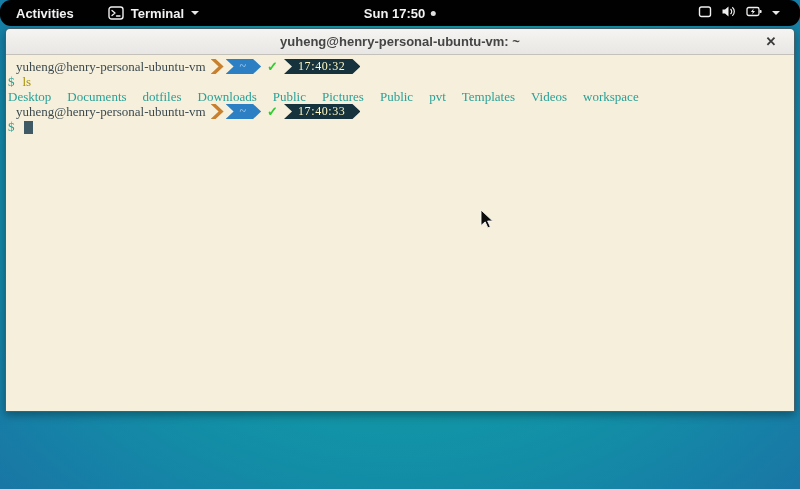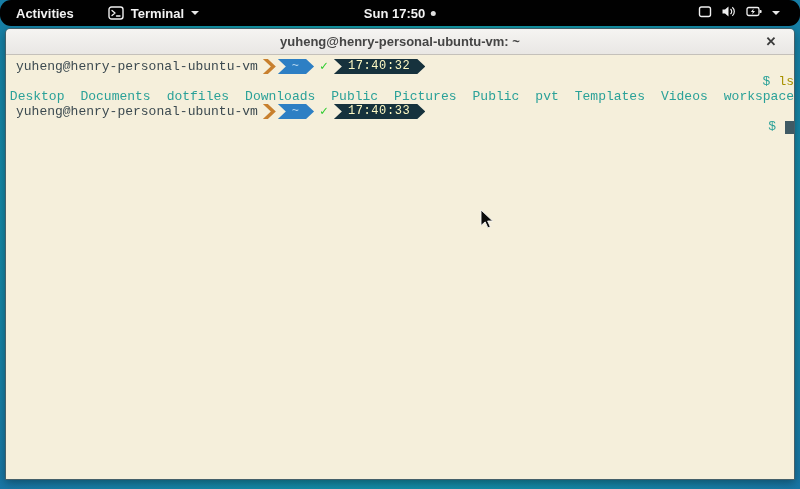--- a/index.html
+++ b/index.html
@@ -33,44 +33,44 @@
     display:flex; align-items:center; gap:6px;
   }
   .notif-dot { width:5px; height:5px; border-radius:50%; background:#e0e0e0; }
   .sysicons {
     position:absolute; right:20px; top:0; height:26px;
     display:flex; align-items:center; gap:9px;
   }
 
   
   .window {
-    position:absolute; left:5px; top:28px; width:790px; height:452px;
+    position:absolute; left:5px; top:28px; width:790px; height:384px;
     border:1px solid #44606a; border-radius:5px 5px 0 0;
     box-shadow:0 3px 10px rgba(0,0,0,.35);
     display:flex; flex-direction:column; overflow:hidden;
   }
   .titlebar {
     height:26px; flex:0 0 26px;
     background:linear-gradient(var(--titlebar-bg,#f5f4f2), #e9e7e4);
     border-bottom:1px solid #c4c0ba;
     display:flex; align-items:center; justify-content:center;
     position:relative;
   }
   .titlebar .title { font-size:13px; font-weight:700; color:#454545; }
   .close-btn {
     position:absolute; right:14px; top:50%; transform:translateY(-50%);
     font-size:13px; font-weight:700; color:#3a3a3a; cursor:default;
     width:18px; height:18px; line-height:18px; text-align:center;
   }
 
   .term {
     flex:1; background:var(--term-bg,#f5efdb);
-    font-family:Liberation Mono, monospace;
+    font-family:Liberation Serif, serif;
     font-size:13px; line-height:15px; color:var(--prompt-text,#3c4a50);
-    padding:4px 0 8px 2px; position:relative;text-align:right;
+    padding:4px 0 8px 2px; position:relative;
   }
   .trow { height:15px; white-space:nowrap; }
   .prompt-row { display:flex; align-items:center; padding-left:8px; }
   .puser { color:var(--prompt-text,#3c4a50); }
 
   
   .pl-lead {
     width:13px; height:15px; margin-left:5px; margin-right:2px;
     background:var(--seg-orange,#c8802e); flex:0 0 13px;
     clip-path:polygon(0 0, 5px 0, 13px 50%, 5px 100%, 0 100%, 8px 50%);

